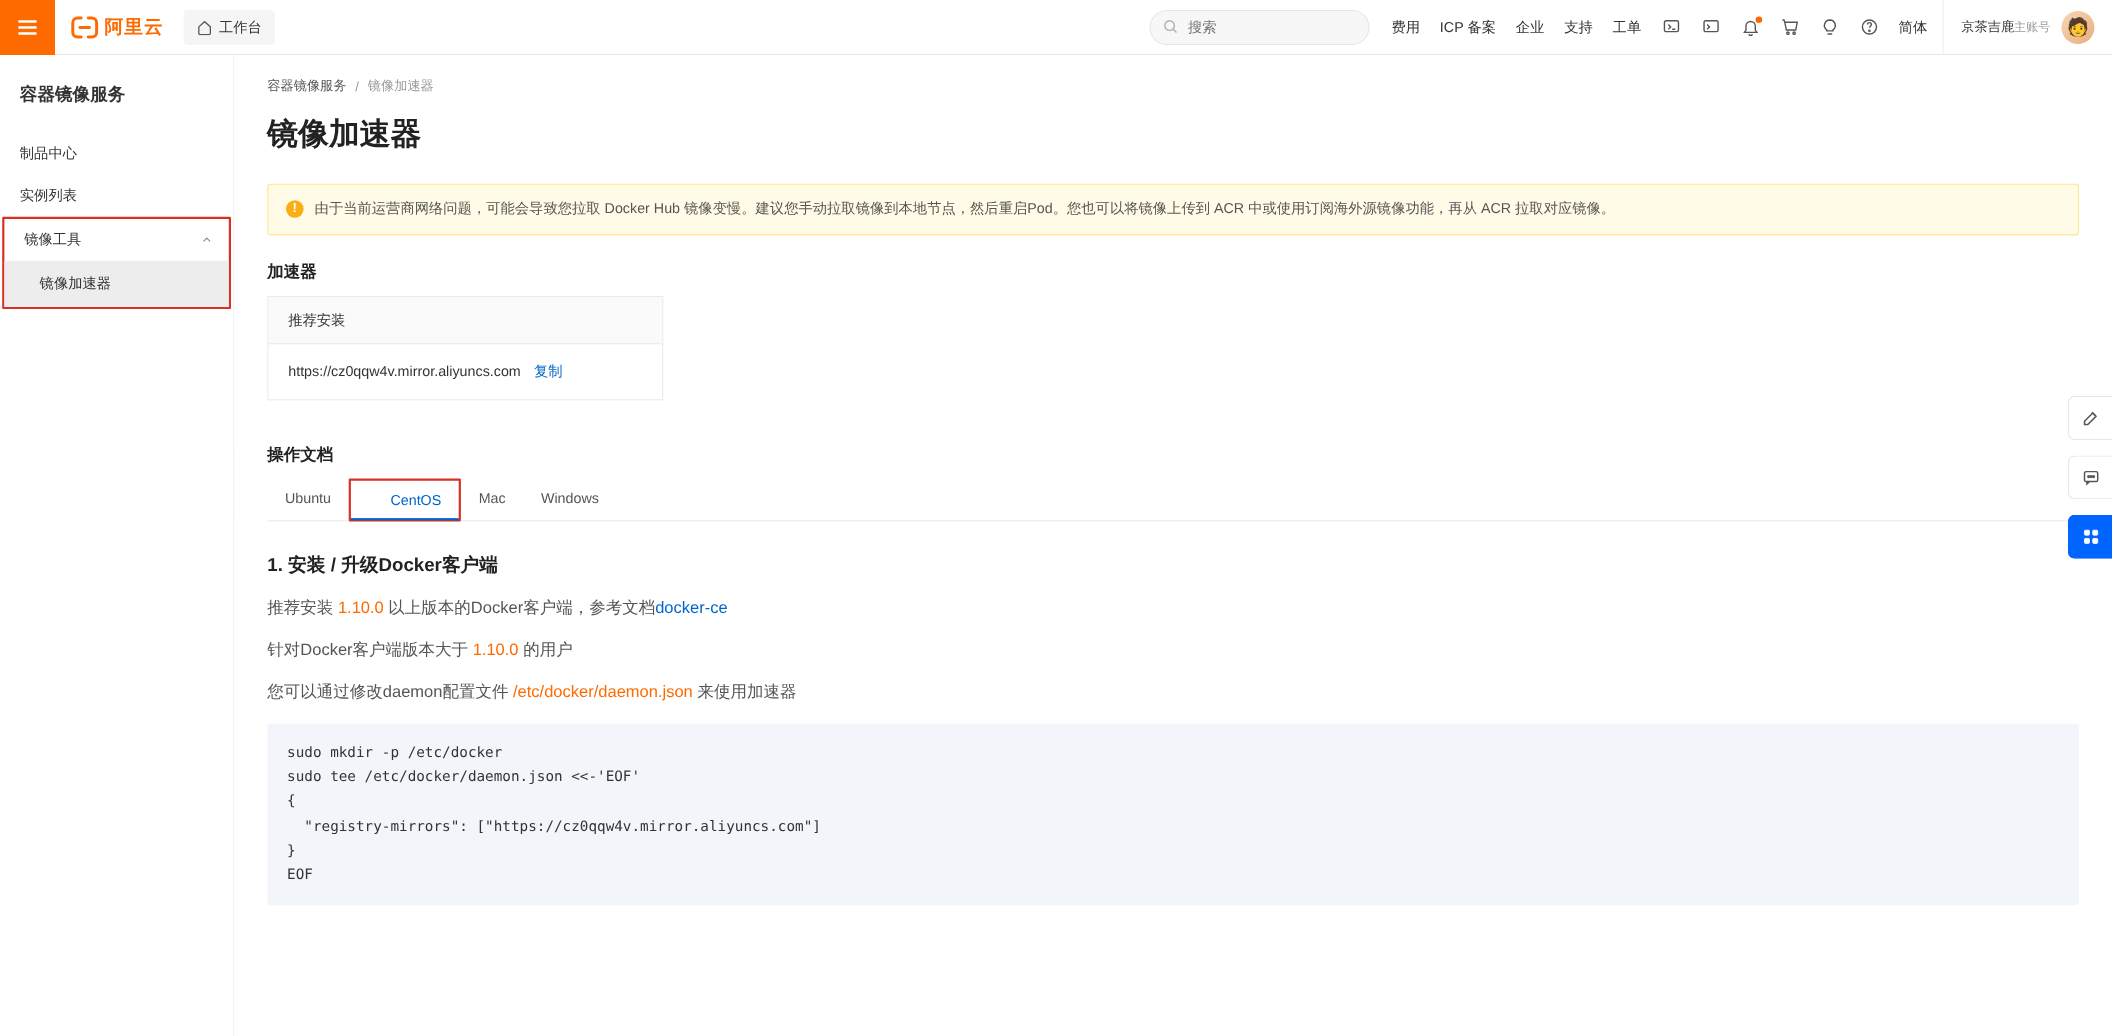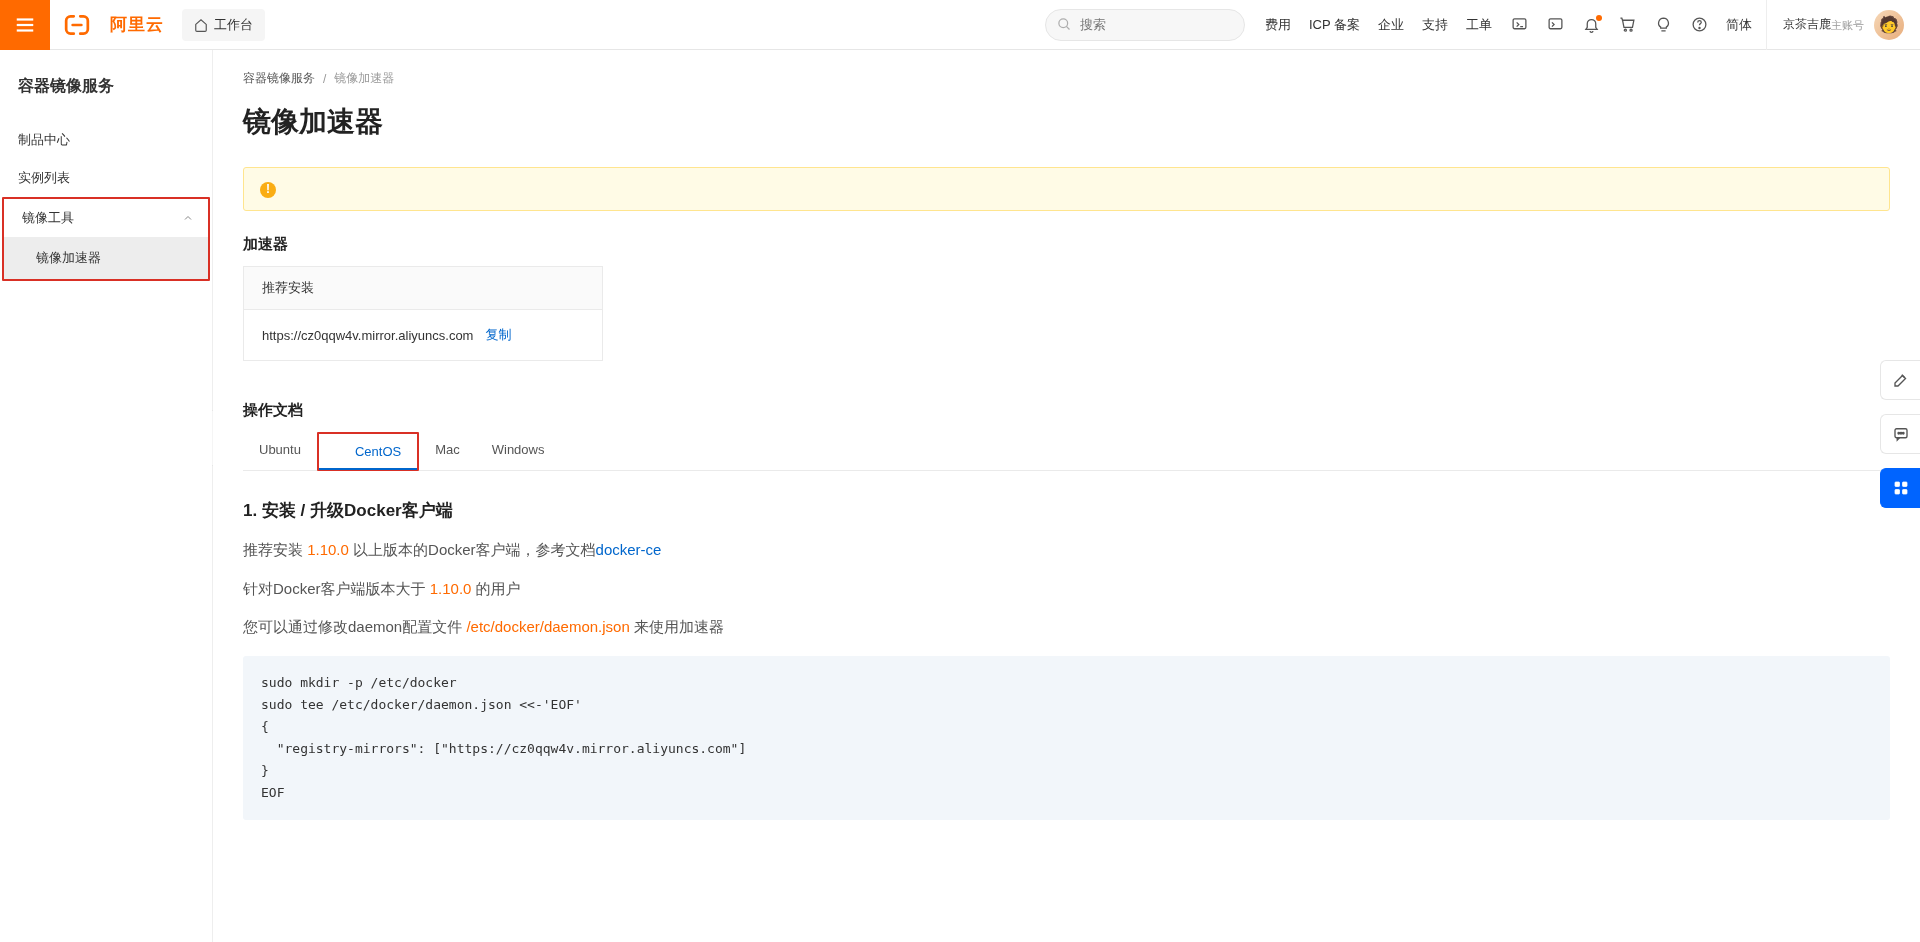--- a/index.html
+++ b/index.html
@@ -3,21 +3,21 @@
 <meta charset="utf-8">
 <style>
   * { box-sizing: border-box; margin: 0; padding: 0; }
   html, body { width: 100%; height: 100%; font-family: "PingFang SC","Microsoft YaHei","Helvetica Neue",Arial,sans-serif; color:#333; background:#fff; }
   a { text-decoration:none; }
 
   
   .topbar { height:50px; display:flex; align-items:center; border-bottom:1px solid #e6e6e6; position:relative; z-index:10;}
   .hamburger-wrap { width:50px; height:50px; background:#ff6a00; display:flex; align-items:center; justify-content:center; cursor:pointer;}
   .hamburger-wrap svg { width:22px; height:22px; }
-  .aliyun-logo { display:flex; align-items:center; padding:0 14px; gap:20px; cursor:pointer;}
+  .aliyun-logo { display:flex; align-items:center; padding:0 14px; gap:5px; cursor:pointer;}
   .aliyun-logo svg { width:26px; height:26px; }
   .aliyun-logo span { font-size:17px; font-weight:700; color:#ff6a00; letter-spacing:1px;}
   .workbench-btn { display:flex; align-items:center; gap:6px; background:#f5f5f5; border-radius:4px; height:32px; padding:0 12px; font-size:13px; color:#333; cursor:pointer; margin-left:4px;}
   .workbench-btn svg{width:14px;height:14px;}
   .top-search { margin-left:auto; margin-right:20px; position:relative; }
   .top-search input { width:200px; height:32px; border:1px solid #e6e6e6; border-radius:16px; background:#f7f7f7; padding:0 14px 0 34px; font-size:13px; outline:none;}
   .top-search svg { position:absolute; left:12px; top:8px; width:15px; height:15px; opacity:.5;}
   .top-links { display:flex; align-items:center; gap:18px; padding-right:14px;}
   .top-links .tl { font-size:13px; color:#333; cursor:pointer; white-space:nowrap;}
   .top-links .ticon { width:18px;height:18px;display:flex;align-items:center;justify-content:center;cursor:pointer;position:relative;}
@@ -197,20 +197,21 @@
     <div class="breadcrumb">
       <span class="bc-link">容器镜像服务</span>
       <span>/</span>
       <span>镜像加速器</span>
     </div>
 
     <h1 class="page-title">镜像加速器</h1>
 
     <div class="alert">
       <span class="alert-ico">!</span>
+      <span>由于当前运营商网络问题，可能会导致您拉取 Docker Hub 镜像变慢。建议您手动拉取镜像到本地节点，然后重启Pod。您也可以将镜像上传到 ACR 中或使用订阅海外源镜像功能，再从 ACR 拉取对应镜像。</span>
     </div>
 
     <div class="section-h">加速器</div>
     <div class="addr-box">
       <div class="hd">推荐安装</div>
       <div class="bd">
         <span class="addr">https://cz0qqw4v.mirror.aliyuncs.com</span>
         <span class="copy-link">复制</span>
       </div>
     </div>

